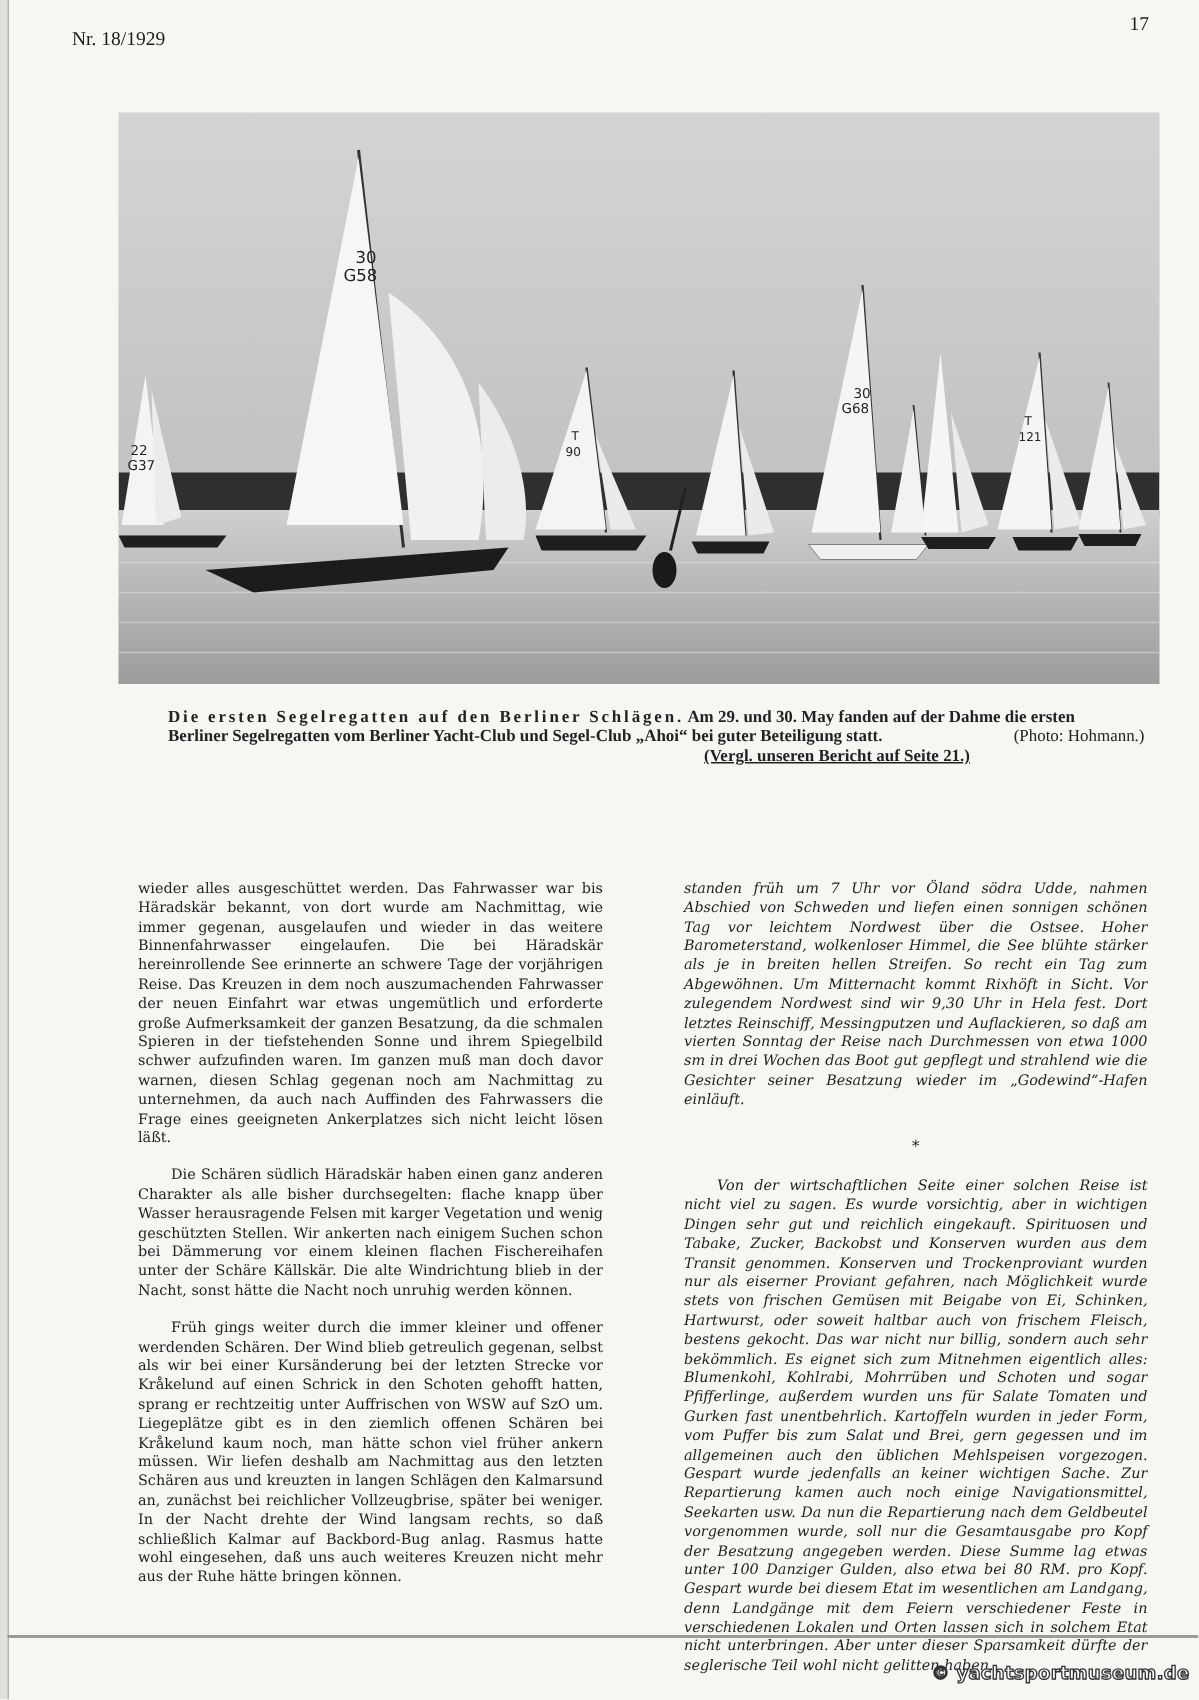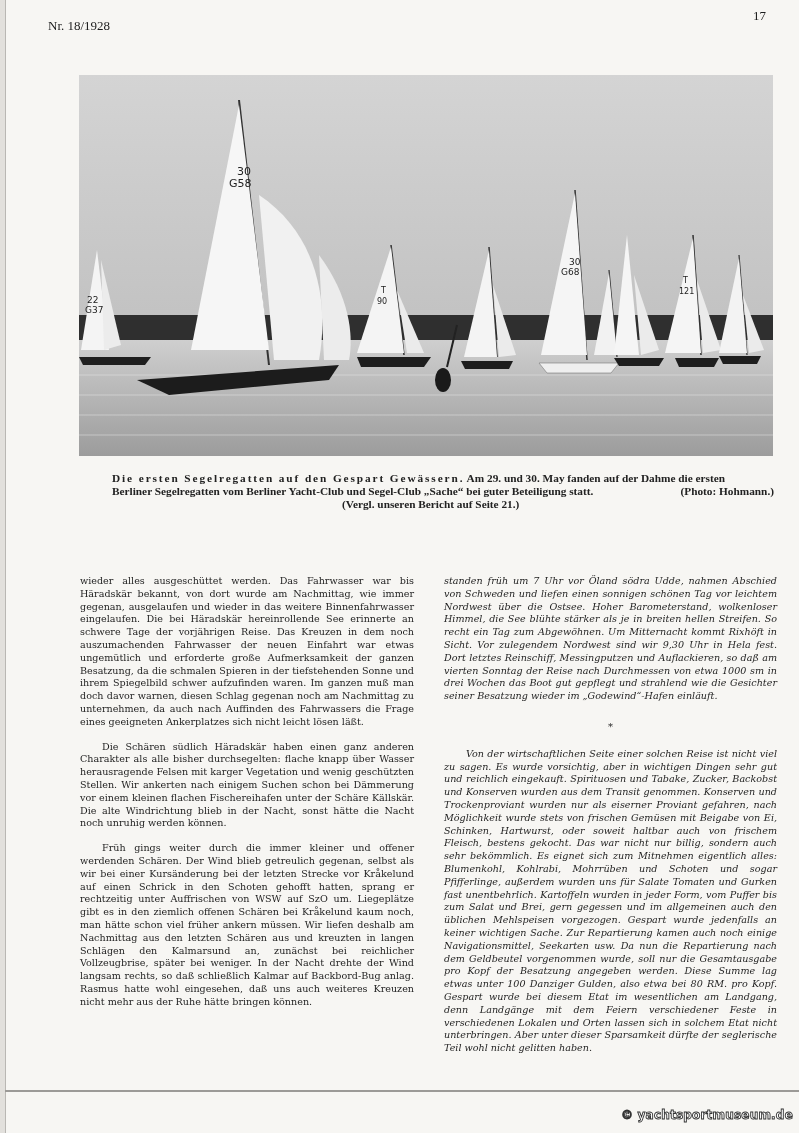--- a/index.html
+++ b/index.html
@@ -17,45 +17,45 @@
     background: linear-gradient(#d6d6d6 0%, #c8c8c8 55%, #b9b9b9 62%, #cfcfcf 70%, #a6a6a6 100%);
     overflow: hidden;
   }
   .photo svg { position: absolute; left: 0; top: 0; }
   .caption {
     position: absolute; left: 112px; top: 472px; width: 662px;
     font-family: "Liberation Serif", serif; font-size: 11.3px; line-height: 13px;
     font-weight: bold; color: #222;
   }
   .caption .spaced { letter-spacing: 1.9px; }
-  .caption .credit { position: absolute; right: 0; top: 13px; font-weight: bold; }
-  .caption .line3 { display: block; text-align: left; padding-left: 230px; }
+  .caption .credit { position: absolute; right: 11px; top: 13px; font-weight: normal; }
+  .caption .line3 { display: block; text-align: center; padding-left: 230px; text-decoration: underline; }
   .col {
     position: absolute; top: 575px;
     font-family: "DejaVu Serif", serif; font-size: 9.6px; line-height: 12.8px;
     text-align: justify; color: #1e1e1e;
   }
   .col-left { left: 80px; width: 334px; }
   .col-right { left: 444px; width: 333px; font-style: italic; }
-  .col p { margin: 0; text-indent: 0; }
+  .col p { margin: 12px; text-indent: 0; }
   .col p.indent { text-indent: 22px; margin-top: 12px; }
   .star { text-align: center; margin: 18px 0 14px 0; font-size: 10px; }
   .rule { position: absolute; left: 5px; top: 1090px; width: 794px; height: 2px; background: #9c9a97; }
   .watermark {
     position: absolute; right: 6px; top: 1108px;
     font-family: "DejaVu Sans", sans-serif; font-size: 12px; font-weight: bold;
     color: #fff; -webkit-text-stroke: 0.9px #333; letter-spacing: 0.2px;
   }
 </style>
 </head>
 <body>
 
 <div class="left-edge"></div>
 
-<div class="header-left">Nr. 18/1928</div>
+<div class="header-left">Nr. 18/1929</div>
 <div class="header-right">17</div>
 
 <div class="photo">
   <svg width="694" height="381" viewBox="0 0 694 381">
     <defs>
       <linearGradient id="sky" x1="0" y1="0" x2="0" y2="1">
         <stop offset="0" stop-color="#d4d4d4"></stop>
         <stop offset="1" stop-color="#c2c2c2"></stop>
       </linearGradient>
       <linearGradient id="water" x1="0" y1="0" x2="0" y2="1">
@@ -133,23 +133,23 @@
     <g>
       <line x1="660" y1="180" x2="668" y2="280" stroke="#333" stroke-width="1.2"></line>
       <polygon points="660,183 640,278 668,278" fill="#f3f3f3"></polygon>
       <polygon points="664,220 670,278 685,275" fill="#ebebeb"></polygon>
       <path d="M640,281 L682,281 L678,289 L644,289 Z" fill="#1e1e1e"></path>
     </g>
   </svg>
 </div>
 
 <div class="caption">
-  <span class="spaced">Die ersten Segelregatten auf den Gespart Gewässern.</span>
+  <span class="spaced">Die ersten Segelregatten auf den Berliner Schlägen.</span>
   <span>Am 29. und 30. May fanden auf der Dahme die ersten</span><br>
-  <span>Berliner Segelregatten vom Berliner Yacht-Club und Segel-Club „Sache“ bei guter Beteiligung statt.</span>
+  <span>Berliner Segelregatten vom Berliner Yacht-Club und Segel-Club „Ahoi“ bei guter Beteiligung statt.</span>
   <span class="credit">(Photo: Hohmann.)</span>
   <span class="line3">(Vergl. unseren Bericht auf Seite 21.)</span>
 </div>
 
 <div class="col col-left">
   <p>wieder alles ausgeschüttet werden. Das Fahrwasser war bis Häradskär bekannt, von dort wurde am Nachmittag, wie immer gegenan, ausgelaufen und wieder in das weitere Binnenfahrwasser eingelaufen. Die bei Häradskär hereinrollende See erinnerte an schwere Tage der vorjährigen Reise. Das Kreuzen in dem noch auszumachenden Fahrwasser der neuen Einfahrt war etwas ungemütlich und erforderte große Aufmerksamkeit der ganzen Besatzung, da die schmalen Spieren in der tiefstehenden Sonne und ihrem Spiegelbild schwer aufzufinden waren. Im ganzen muß man doch davor warnen, diesen Schlag gegenan noch am Nachmittag zu unternehmen, da auch nach Auffinden des Fahrwassers die Frage eines geeigneten Ankerplatzes sich nicht leicht lösen läßt.</p>
   <p class="indent">Die Schären südlich Häradskär haben einen ganz anderen Charakter als alle bisher durchsegelten: flache knapp über Wasser herausragende Felsen mit karger Vegetation und wenig geschützten Stellen. Wir ankerten nach einigem Suchen schon bei Dämmerung vor einem kleinen flachen Fischereihafen unter der Schäre Källskär. Die alte Windrichtung blieb in der Nacht, sonst hätte die Nacht noch unruhig werden können.</p>
   <p class="indent">Früh gings weiter durch die immer kleiner und offener werdenden Schären. Der Wind blieb getreulich gegenan, selbst als wir bei einer Kursänderung bei der letzten Strecke vor Kråkelund auf einen Schrick in den Schoten gehofft hatten, sprang er rechtzeitig unter Auffrischen von WSW auf SzO um. Liegeplätze gibt es in den ziemlich offenen Schären bei Kråkelund kaum noch, man hätte schon viel früher ankern müssen. Wir liefen deshalb am Nachmittag aus den letzten Schären aus und kreuzten in langen Schlägen den Kalmarsund an, zunächst bei reichlicher Vollzeugbrise, später bei weniger. In der Nacht drehte der Wind langsam rechts, so daß schließlich Kalmar auf Backbord-Bug anlag. Rasmus hatte wohl eingesehen, daß uns auch weiteres Kreuzen nicht mehr aus der Ruhe hätte bringen können.</p>
 </div>
 

